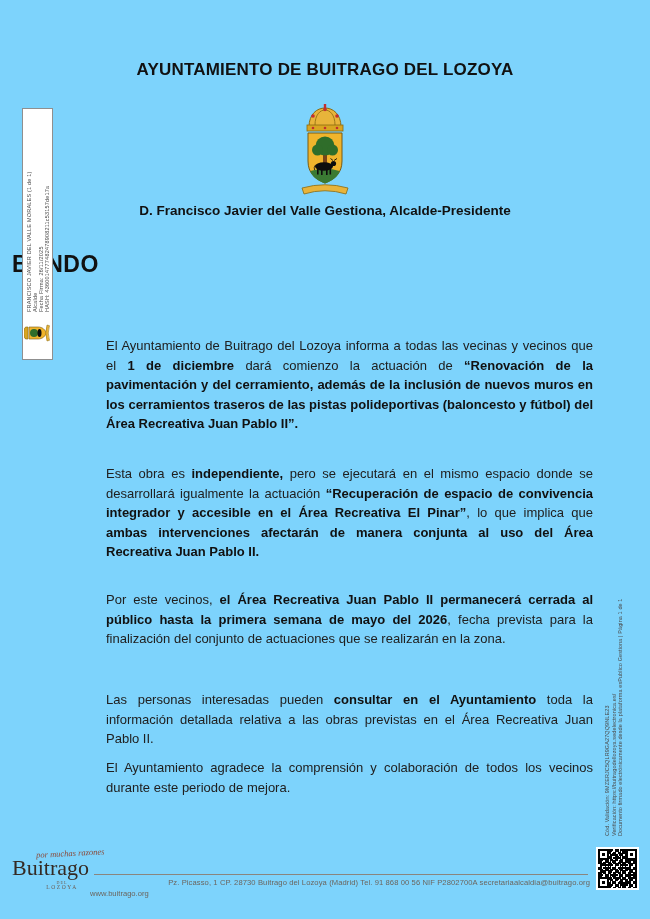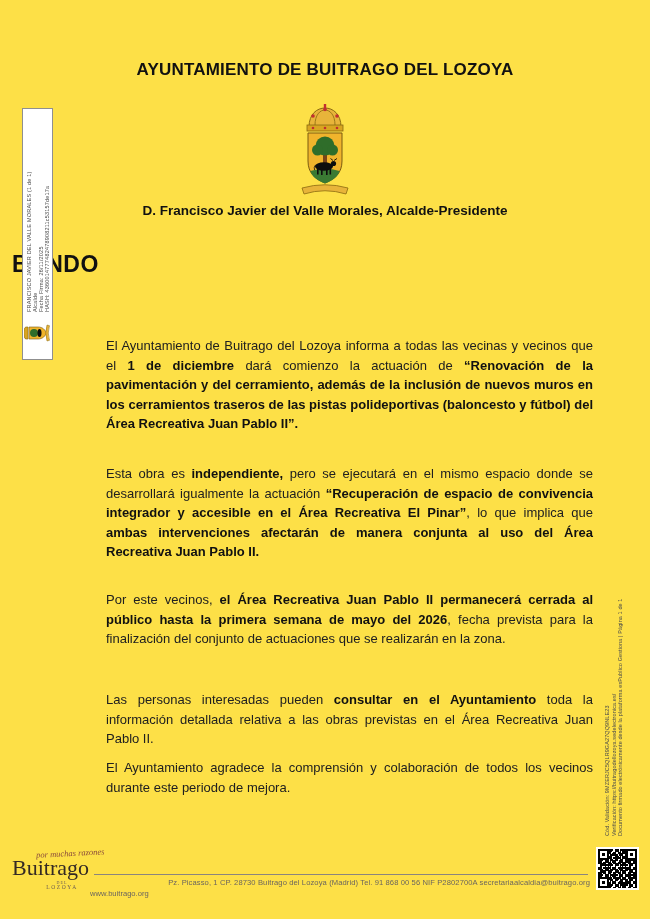--- a/index.html
+++ b/index.html
@@ -1,17 +1,17 @@
 <!DOCTYPE html>
 <html><head>
 <meta charset="utf-8">
 <style>
   html,body{margin:0;padding:0;background:#e9e9e9;}
   .page{
-    position:relative;width:650px;height:919px;margin:0 auto;background:#fde047;
+    position:relative;width:650px;height:919px;margin:0 auto;background:#7dd3fc;
     font-family:"Liberation Sans",sans-serif;color:#1f1f1f;overflow:hidden;
     box-shadow:0 0 4px rgba(0,0,0,.25);
   }
   
   .title{position:absolute;top:60px;left:0;width:100%;text-align:center;
     font-size:17px;font-weight:bold;letter-spacing:.2px;color:#111;}
   .arms{position:absolute;top:103px;left:293px;width:64px;height:94px;}
   .issuer{position:absolute;top:201px;left:70px;width:510px;text-align:center;
     font-size:13.5px;font-weight:bold;line-height:19px;color:#111;}
   .bando{position:absolute;top:251px;left:0;width:100%;text-align:left;
@@ -94,21 +94,21 @@
     <rect x="24" y="65" width="1.6" height="6.5" fill="#0d0d0d"></rect>
     <rect x="28" y="66" width="1.6" height="6" fill="#0d0d0d"></rect>
     <rect x="33" y="66" width="1.6" height="6" fill="#0d0d0d"></rect>
     <rect x="36.5" y="65" width="1.6" height="6.5" fill="#0d0d0d"></rect>
     <path d="M22.5 62 Q20.5 64 21.5 67" stroke="#0d0d0d" stroke-width="0.8" fill="none"></path>
 
     <path d="M9 85 Q32 78.5 55 85 L53 91 Q32 84.5 11 91 Z" fill="#e8b43a" stroke="#8a6a10" stroke-width="0.8"></path>
   </svg>
 
   <div class="issuer">
-    <div>D. Francisco Javier del Valle Morales, Alcalde-Presidente</div>
+    <div>D. Francisco Javier del Valle Gestiona, Alcalde-Presidente</div>
   </div>
 
   <div class="bando">BANDO</div>
 
   <p class="para p1"><span>El Ayuntamiento de Buitrago del Lozoya informa a todas las vecinas y vecinos que el </span><b>1 de diciembre</b><span> dará comienzo la actuación de </span><b>“Renovación de la pavimentación y del cerramiento, además de la inclusión de nuevos muros en los cerramientos traseros de las pistas polideportivas (baloncesto y fútbol) del Área Recreativa Juan Pablo II”.</b></p>
   <p class="para p2"><span>Esta obra es </span><b>independiente,</b><span> pero se ejecutará en el mismo espacio donde se desarrollará igualmente la actuación </span><b>“Recuperación de espacio de convivencia integrador y accesible en el Área Recreativa El Pinar”</b><span>, lo que implica que </span><b>ambas intervenciones afectarán de manera conjunta al uso del Área Recreativa Juan Pablo II.</b></p>
   <p class="para p3"><span>Por este vecinos, </span><b>el Área Recreativa Juan Pablo II permanecerá cerrada al público hasta la primera semana de mayo del 2026</b><span>, fecha prevista para la finalización del conjunto de actuaciones que se realizarán en la zona.</span></p>
   <p class="para p5"><span>El Ayuntamiento agradece la comprensión y colaboración de todos los vecinos durante este periodo de mejora.</span></p>
   <p class="para p4"><span>Las personas interesadas pueden </span><b>consultar en el Ayuntamiento </b><span>toda la información detallada relativa a las obras previstas en el Área Recreativa Juan Pablo II.</span></p>
 

